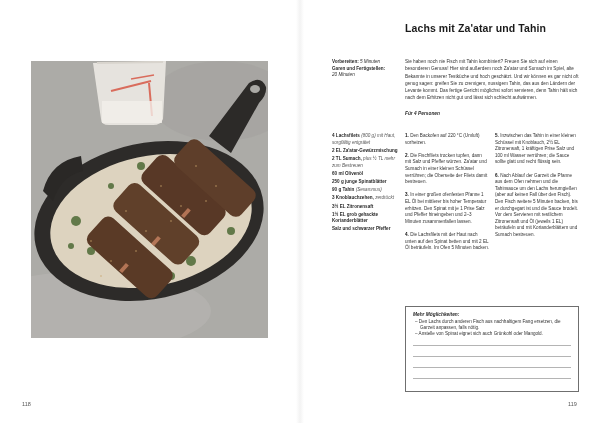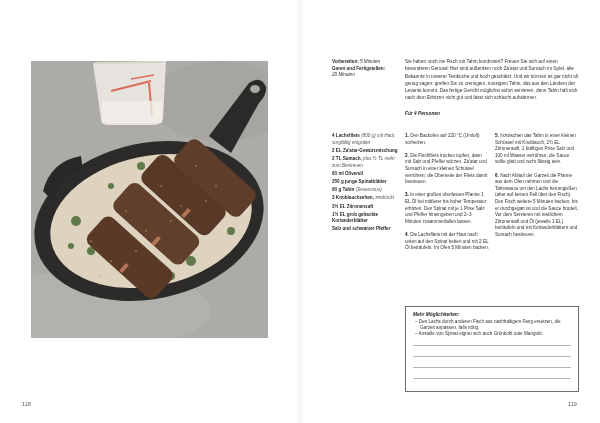--- a/index.html
+++ b/index.html
@@ -139,20 +139,21 @@
           <rect x="88" y="205" width="10" height="4" transform="rotate(-48 93 207)"></rect>
           <rect x="120" y="178" width="10" height="4" transform="rotate(-48 125 180)"></rect>
           <rect x="150" y="150" width="10" height="4" transform="rotate(-48 155 152)"></rect>
         </g>
       </g>
     </svg>
   </div>
 
   <div class="pagenum left">118</div>
 
+  <div class="title">Lachs mit Za'atar und Tahin</div>
 
   <div class="meta">
     <div><b>Vorbereiten:</b> <i>5 Minuten</i></div>
     <div><b>Garen und Fertigstellen:</b></div>
     <div><i>20 Minuten</i></div>
   </div>
 
   <div class="intro">Sie haben noch nie Fisch mit Tahin kombiniert? Freuen Sie sich auf einen besonderen Genuss! Hier sind außerdem noch Za'atar und Sumach im Spiel, alte Bekannte in unserer Testküche und hoch geschätzt. Und wir können es gar nicht oft genug sagen: greifen Sie zu cremigem, nussigem Tahin, das aus den Ländern der Levante kommt. Das fertige Gericht möglichst sofort servieren, denn Tahin hält sich nach dem Erhitzen nicht gut und lässt sich schlecht aufwärmen.</div>
 
   <div class="servings">Für 4 Personen</div>

